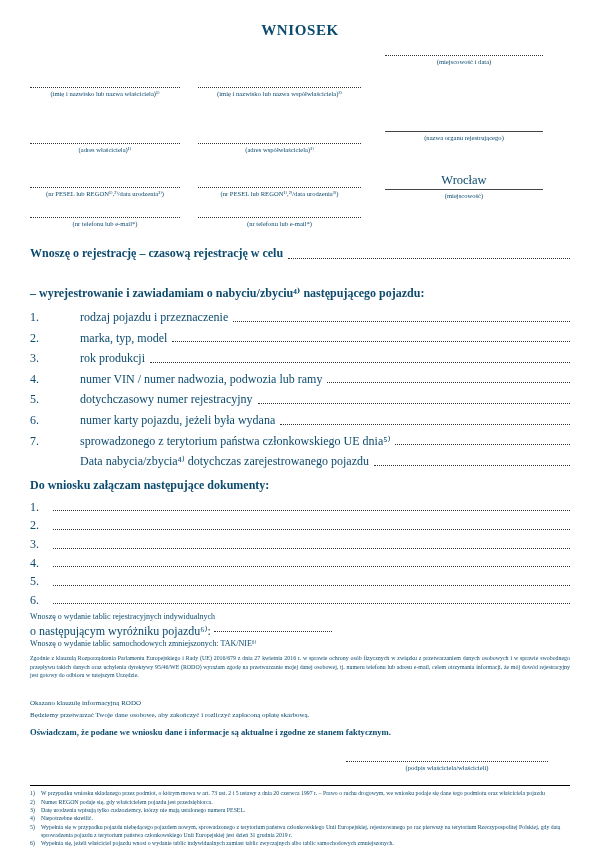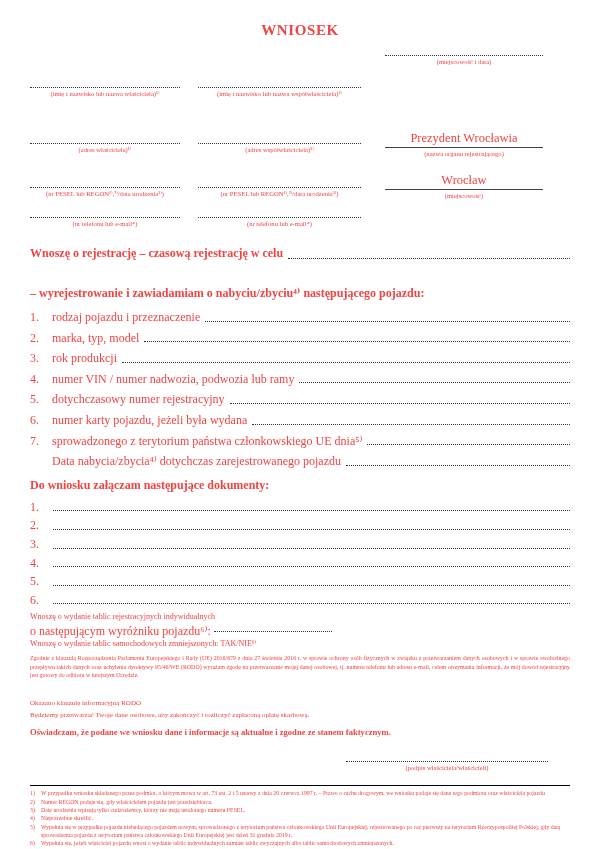--- a/index.html
+++ b/index.html
@@ -1,19 +1,19 @@
 <!DOCTYPE html>
 <html><head>
 <meta charset="utf-8">
 <style>
   * { margin:0; padding:0; box-sizing:border-box; }
   html,body { background:#e9e9e9; }
   .page {
     width:600px; height:849px; margin:0 auto; background:#ffffff;
-    font-family:"Liberation Serif","DejaVu Serif",serif; color:#ef4444;
+    font-family:"Liberation Serif","DejaVu Serif",serif; color:#0c4a6e;
     position:relative; overflow:hidden;
   }
   .title { position:absolute; top:22px; left:0; width:100%; text-align:center;
            font-size:15px; font-weight:bold; letter-spacing:.6px; }
 
   
   .f { position:absolute; }
   .f .val { text-align:center; font-size:12.5px; line-height:1.25; white-space:nowrap; }
   .f .dl  { border-bottom:1px dotted #333; height:0; }
   .f .dl.solid { border-bottom:1px solid #444; }
@@ -23,21 +23,21 @@
 
   .dots { flex:1; border-bottom:1px dotted #333; margin:0 0 2px 5px; min-width:30px; }
   .dots-short { width:118px; border-bottom:1px dotted #333; margin:0 0 1px 3px; }
 
   .reqline1 { display:flex; font-weight:bold; font-size:12px; }
   .reqline2 { font-weight:bold; font-size:12px; margin-top:25px; }
 
   .vlist { margin-top:10px; font-size:12px; }
   .vrow  { display:flex; align-items:flex-end; margin-bottom:8px; line-height:1.05; }
   .vrow .vnum { width:22px; flex:none; }
-  .vrow .vlabel { white-space:nowrap; }
+  .vrow .vlabel { white-space:nowrap;margin-left:28px; }
   .vrow.sub { padding-left:22px; }
 
   .docshead { font-weight:bold; font-size:12px; margin-top:10px; }
   .dlist { margin-top:8px; font-size:12px; }
   .drow  { display:flex; align-items:flex-end; margin-bottom:6px; line-height:1.05; }
   .drow .vnum { width:18px; flex:none; }
 
   .plates1 { font-size:8px; margin-top:4px; }
   .plates2 { display:flex; align-items:center; font-size:12px; margin-top:3px; }
   .plates3 { font-size:8px; }
@@ -72,21 +72,20 @@
   <div class="f" style="left:30px; top:87px; width:150px;">
     <div class="dl"></div>
     <div class="lbl">(imię i nazwisko lub nazwa właściciela)¹⁾</div>
   </div>
   <div class="f" style="left:198px; top:87px; width:163px;">
     <div class="dl"></div>
     <div class="lbl">(imię i nazwisko lub nazwa współwłaściciela)³⁾</div>
   </div>
 
   <div class="f" style="left:385px; top:131px; width:158px;">
-    <div class="val">Prezydent Wrocławia</div>
     <div class="dl solid"></div>
     <div class="lbl">(nazwa organu rejestrującego)</div>
   </div>
 
   <div class="f" style="left:30px; top:143px; width:150px;">
     <div class="dl"></div>
     <div class="lbl">(adres właściciela)¹⁾</div>
   </div>
   <div class="f" style="left:198px; top:143px; width:163px;">
     <div class="dl"></div>

